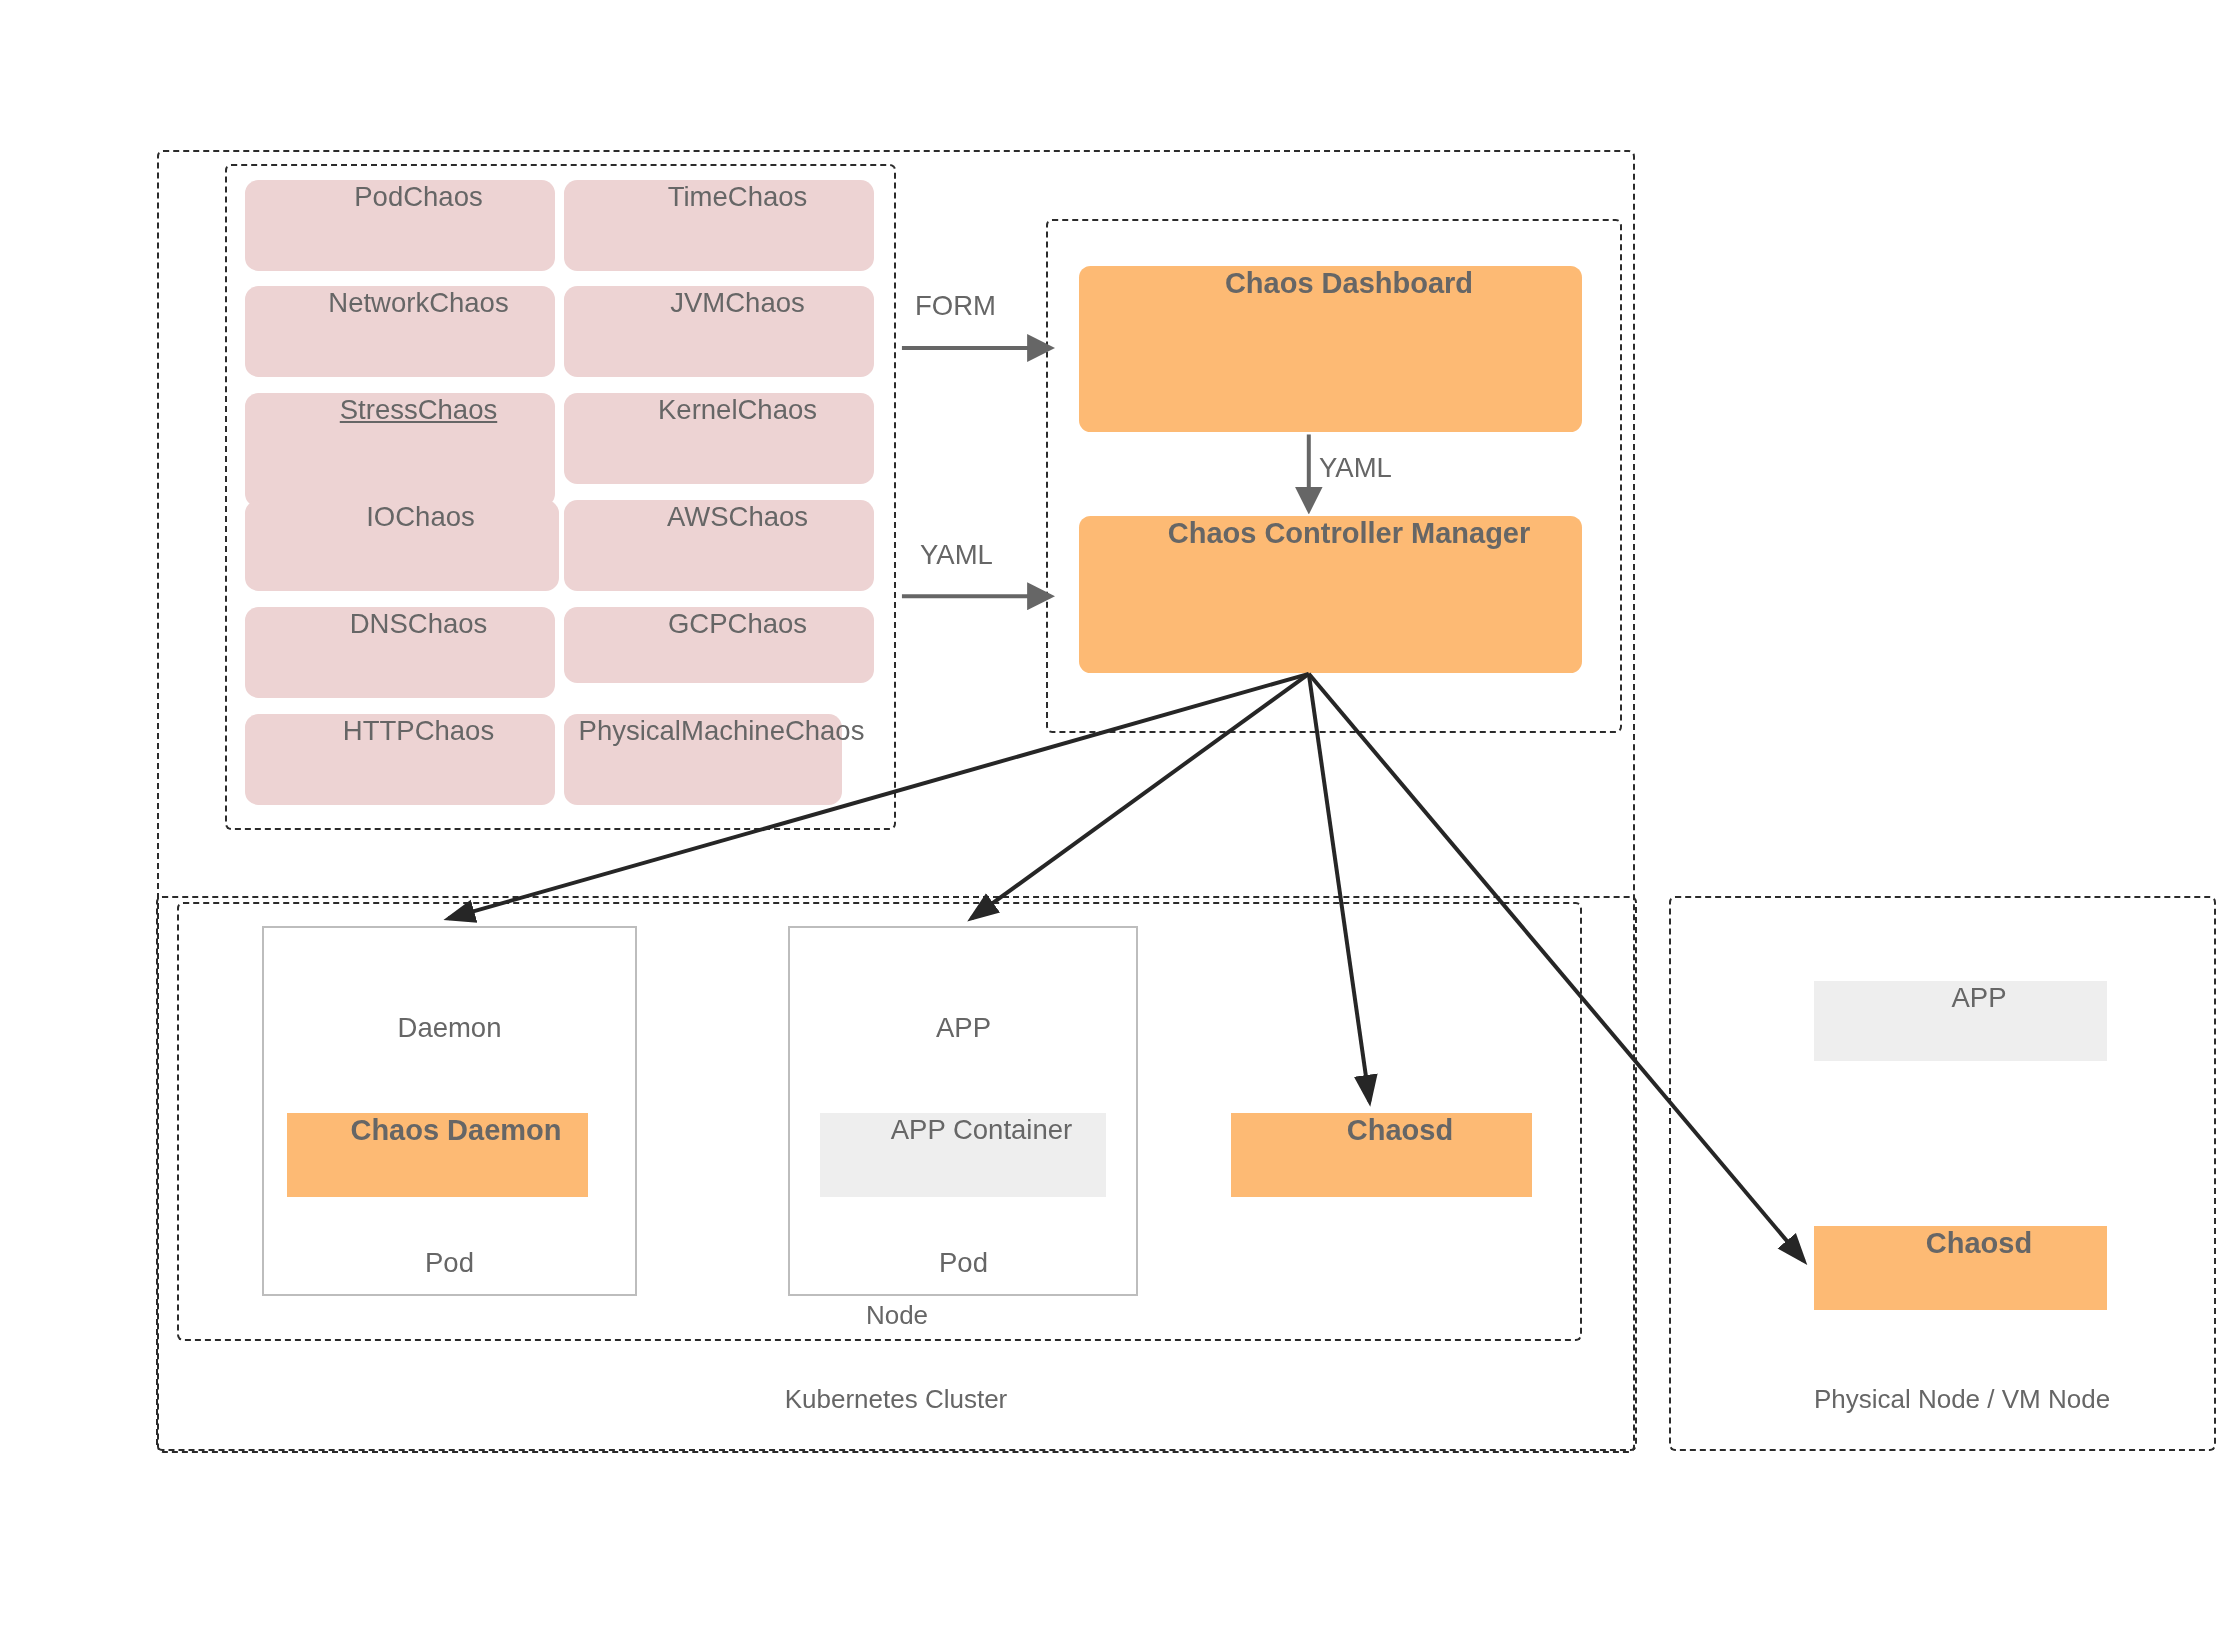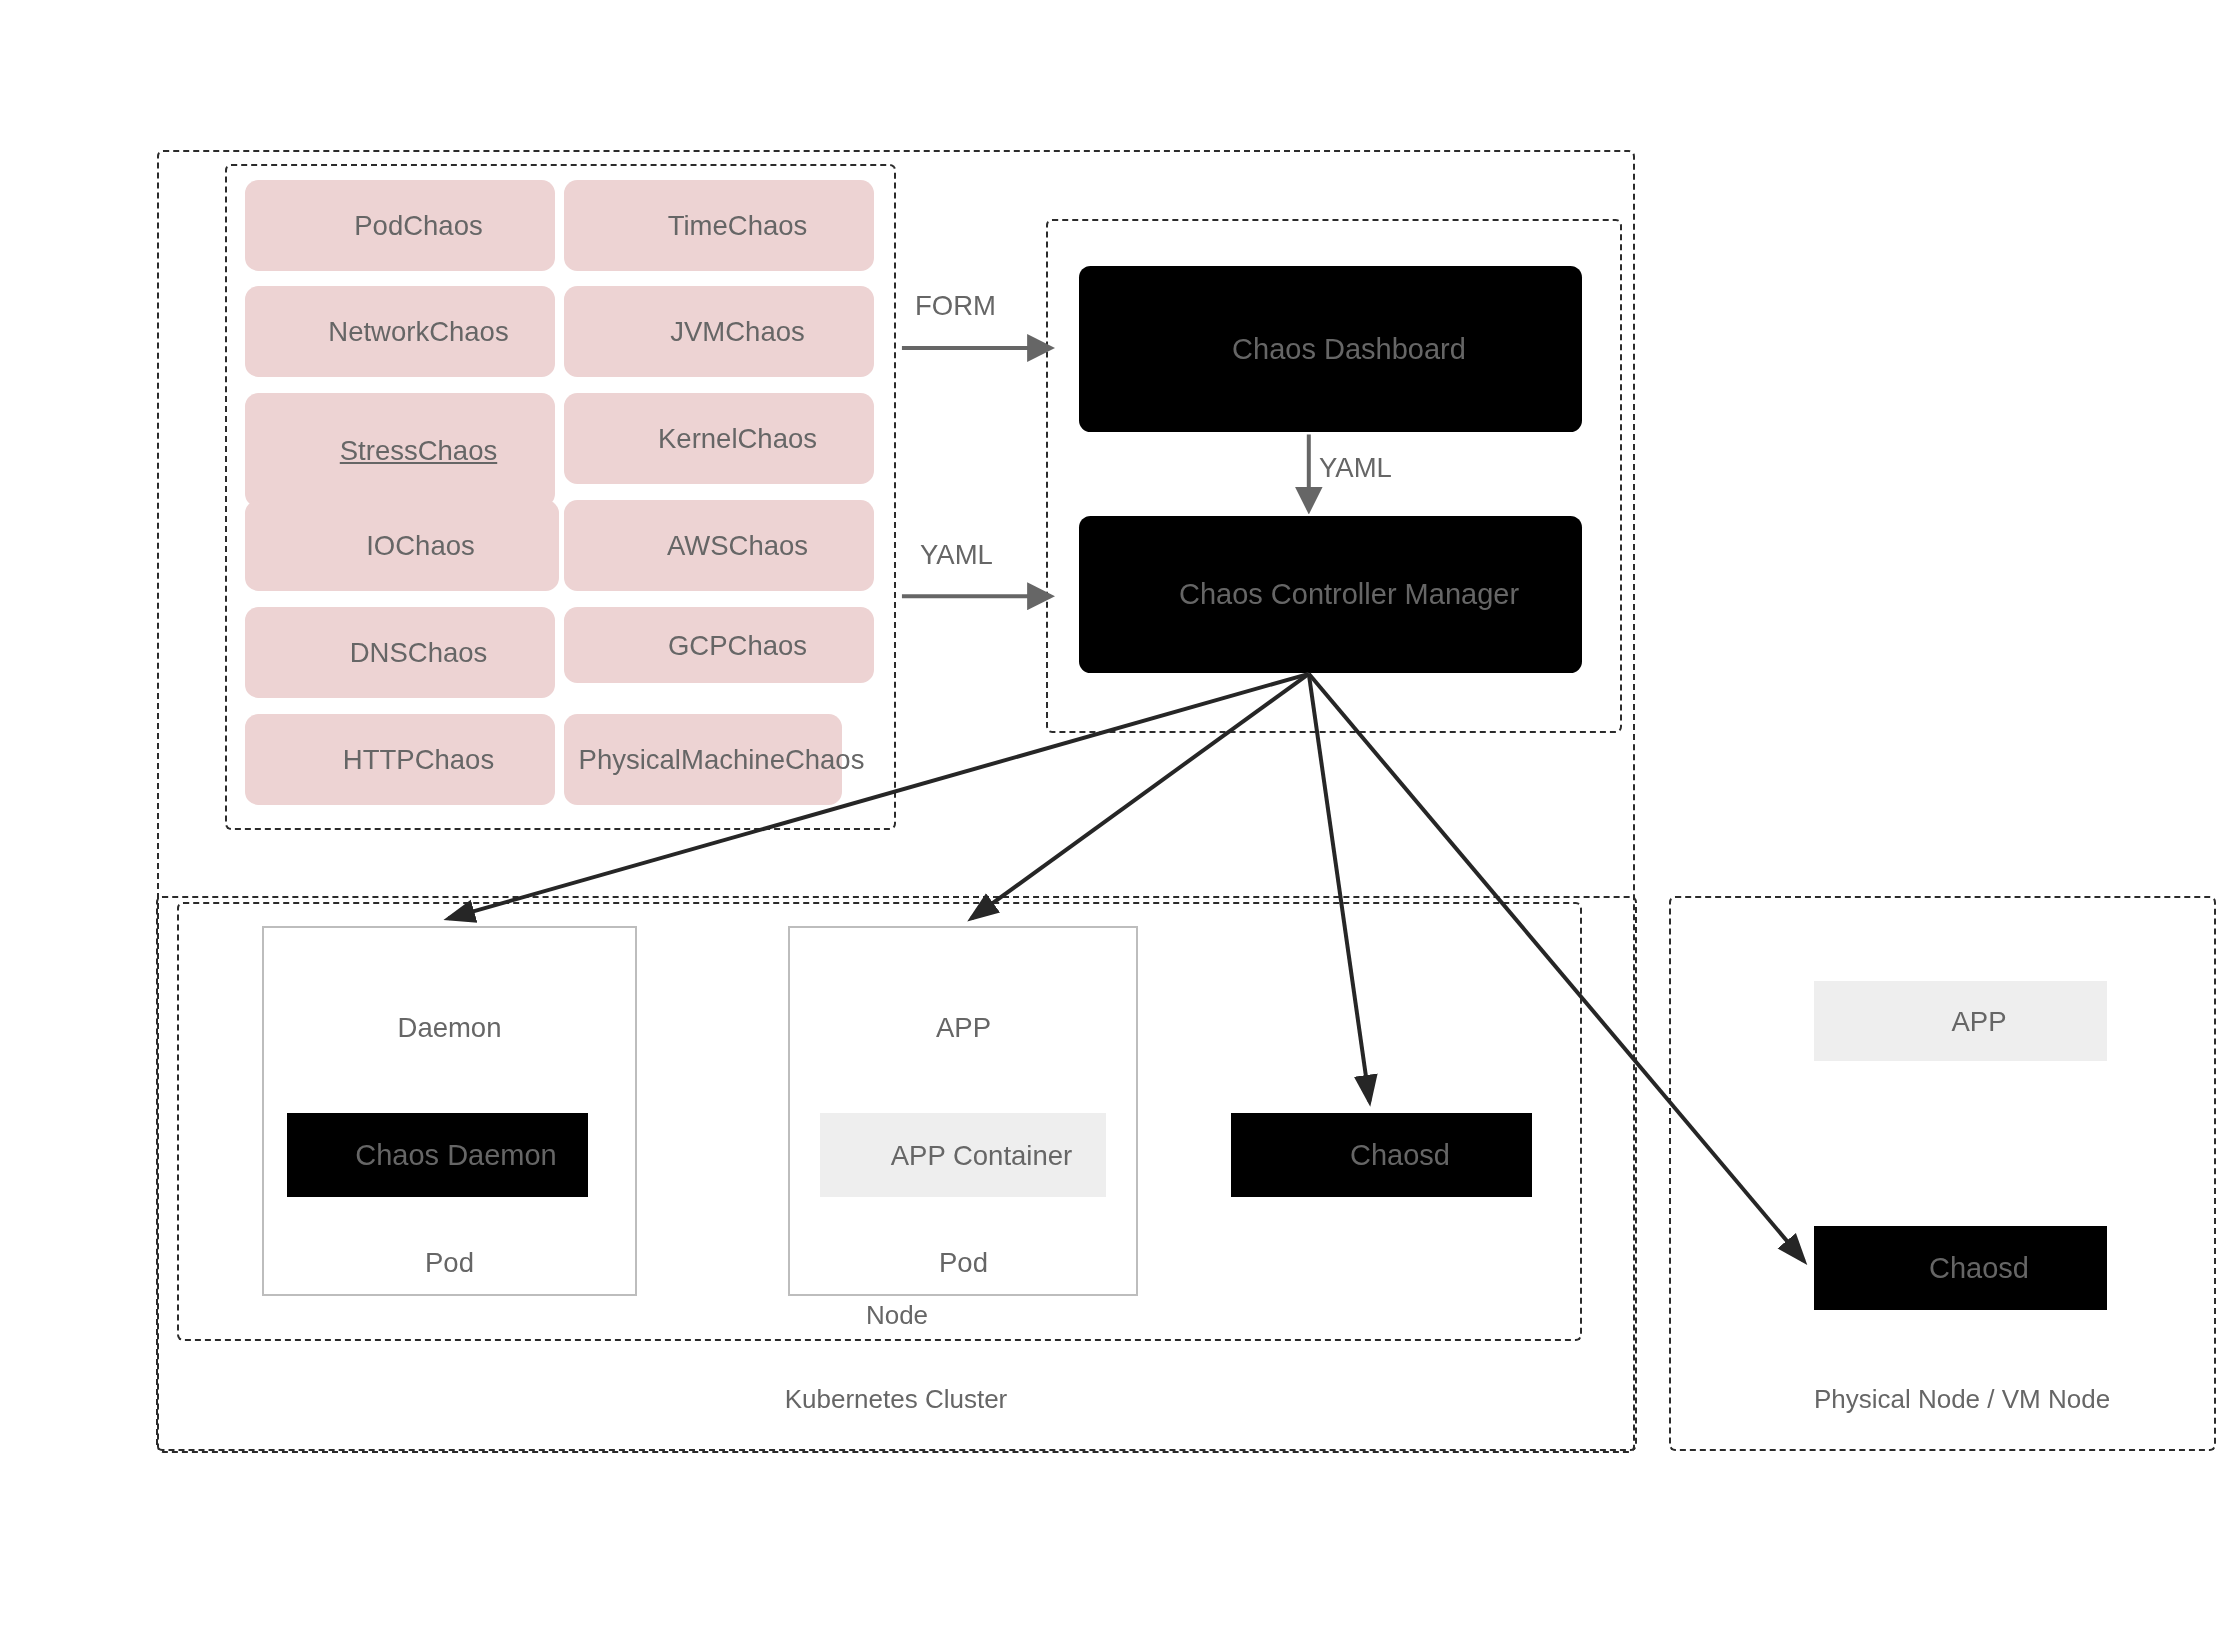--- a/index.html
+++ b/index.html
@@ -28,35 +28,36 @@
     position:absolute;
     border:2.2px solid #bdbdbd;
     background:#ffffff;
     box-sizing:border-box;
   }
   
   .nodebox{
     position:absolute;
     box-sizing:border-box;
     display:flex;
-    align-items:center;
+    align-items:flex-start;
     justify-content:center;
     text-align:center;
     color:#666666;
     line-height:1.2;
     padding-left:37px;
   }
   .pink{
     background:#edd3d3;
     border-radius:13.3px;
     font-size:27.5px;
   }
   .blue{
-    background:#000000;
+    background:#fdba74;
     font-size:29px;
+    font-weight:bold;
   }
   .blue.rounded{ border-radius:11.5px; }
   .grey{
     background:#eeeeee;
     font-size:27.5px;
   }
   
   .label{
     position:absolute;
     color:#666666;

